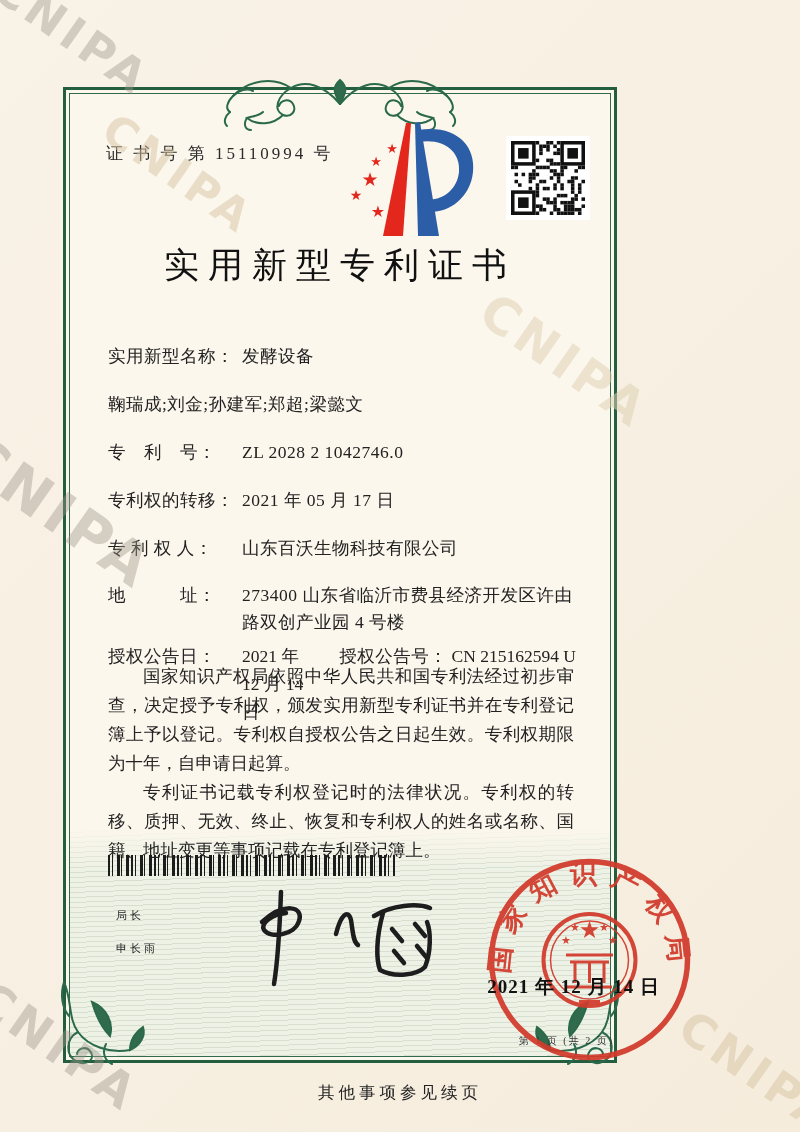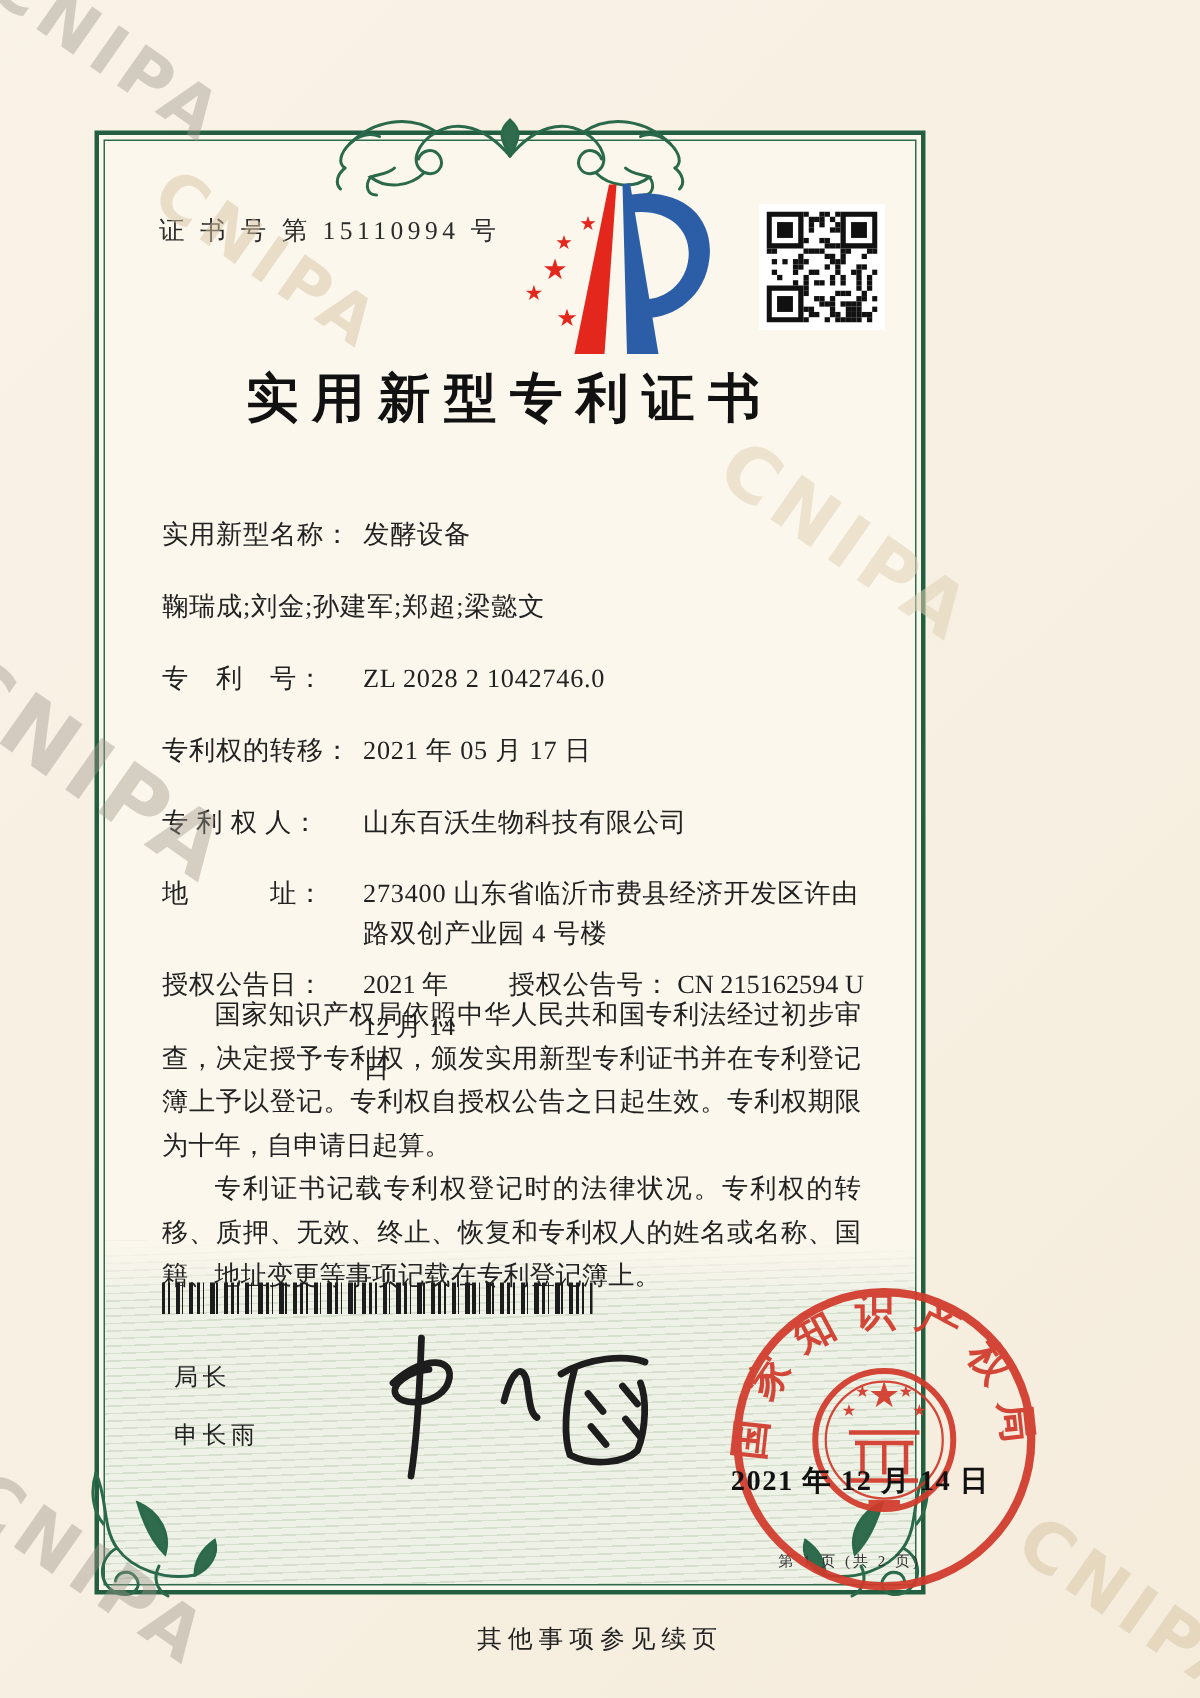--- a/index.html
+++ b/index.html
@@ -37,21 +37,21 @@
 
   .cert-no { position:absolute; left:40px; top:52px; font-size:17px;
              letter-spacing:3px; color:#2b2b2b; z-index:5; }
 
   .logo { position:absolute; left:260px; top:28px; width:150px; height:125px; z-index:5; }
   .qr { position:absolute; right:24px; top:46px; width:84px; height:84px;
         background:#fff; padding:5px; z-index:5; }
   .qr svg { display:block; width:74px; height:74px; }
 
   .title { position:absolute; left:0; right:0; top:152px; text-align:center;
-           font-size:35px; font-weight:bold; letter-spacing:9px; color:#111; z-index:5; }
+           font-size:35px; font-weight:normal; letter-spacing:9px; color:#111; z-index:5; }
 
   .fields { position:absolute; left:42px; right:38px; top:252px; z-index:5;
             font-size:17.5px; color:#222; }
   .frow { display:flex; line-height:28px; margin-bottom:20px; }
   .flabel { flex:0 0 134px; letter-spacing:0.5px; white-space:nowrap; }
   .fvalue { flex:1; letter-spacing:0.5px; }
   .frow.addr { line-height:27px; margin-bottom:6px; }
   .grant-pair2 { margin-left:24px; white-space:nowrap; }
   .grant-pair2 .flabel { display:inline; }
 
@@ -60,21 +60,21 @@
   .paras p { text-indent:2em; }
 
   .barcode { position:absolute; left:42px; top:765px; width:287px; height:21px; z-index:5;
     background-image:repeating-linear-gradient(90deg,
       #1c1c1c 0 2px, transparent 2px 4px,
       #1c1c1c 4px 5px, transparent 5px 9px,
       #1c1c1c 9px 12px, transparent 12px 13px,
       #1c1c1c 13px 14px, transparent 14px 18px,
       #1c1c1c 18px 21px, transparent 21px 23px); }
 
-  .director { position:absolute; left:50px; top:818px; z-index:5; font-size:16px;
+  .director { position:absolute; left:50px; top:818px; z-index:5; font-size:11px;
               color:#222; letter-spacing:3px; }
   .director .name { margin-top:18px; }
 
   .signature { position:absolute; left:158px; top:790px; width:240px; height:118px; z-index:6; }
 
   .seal { position:absolute; left:420px; top:766px; width:207px; height:207px; z-index:7; }
   .seal svg { position:absolute; inset:0; opacity:0.93; }
   .seal-date { position:absolute; left:-16px; top:118px; width:100%; text-align:center;
                font-size:19px; font-weight:bold; color:#111; letter-spacing:1px; z-index:8; }
 

